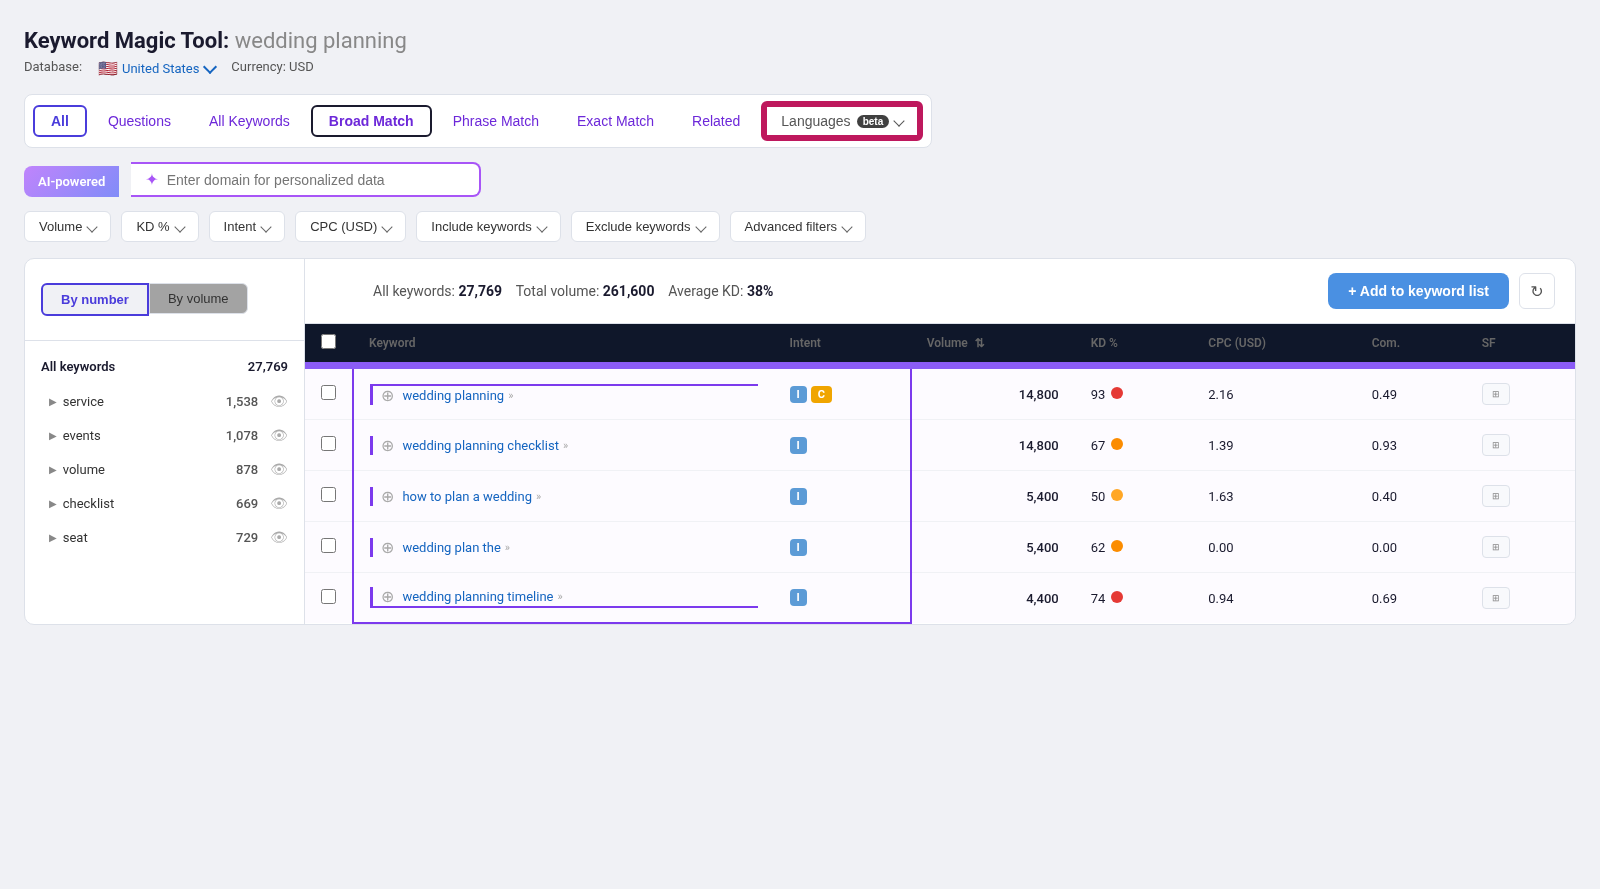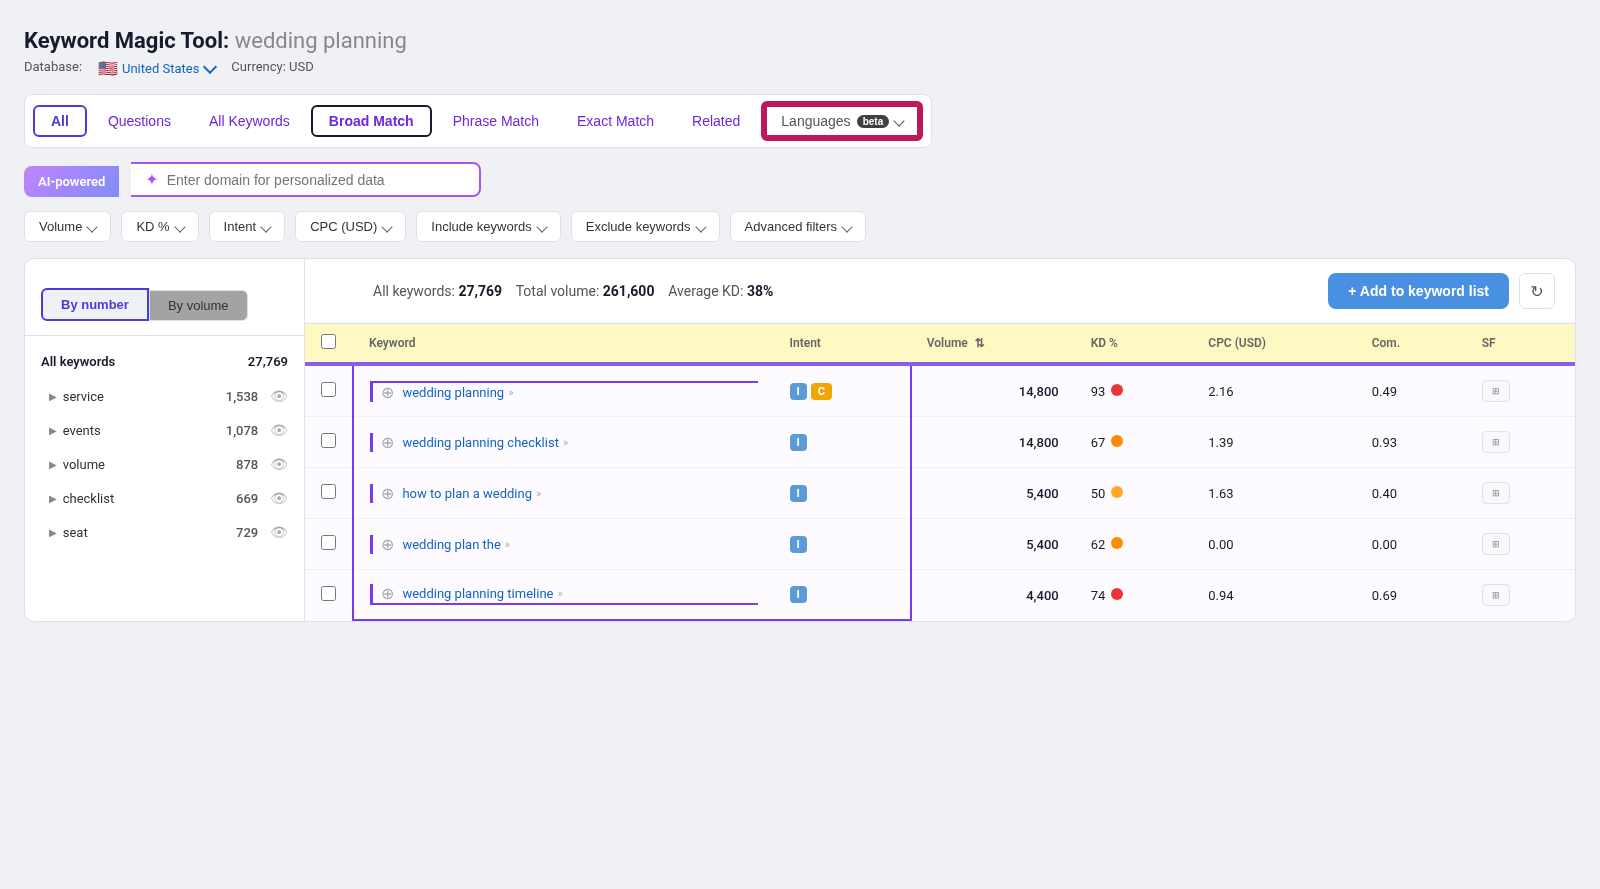--- a/index.html
+++ b/index.html
@@ -191,25 +191,24 @@
     }
     
     .sidebar {
       width: 280px;
       min-width: 280px;
       border-right: 1px solid #dde1e9;
       padding: 0;
     }
     .sidebar-sort-row {
       display: flex;
-      align-items: flex-end;
+      align-items: flex-start;
       gap: 0;
-      padding: 14px 16px;
+      padding: 24px 16px;
       border-bottom: 1px solid #dde1e9;
-      margin-top: 15px;
     }
     .sort-btn {
       padding: 7px 18px;
       border: 1px solid #dde1e9;
       background: #a3a3a3;
       cursor: pointer;
       font-size: 13px;
       color: #333;
     }
     .sort-btn:first-child {
@@ -308,22 +307,22 @@
     .data-table {
       width: 100%;
       border-collapse: collapse;
     }
     .data-table th {
       text-align: left;
       padding: 10px 16px;
       font-size: 12px;
       color: #666;
       font-weight: 600;
-      border-bottom: 4px solid #8b5cf6;
-      background: #fef9c3;
+      border-bottom: 7px solid #8b5cf6;
+      background: #0f172a;
       white-space: nowrap;
     }
     .data-table th.sortable {
       cursor: pointer;
     }
     .data-table td {
       padding: 14px 16px;
       border-bottom: 1px solid #f0f1f5;
       font-size: 13px;
       vertical-align: middle;

